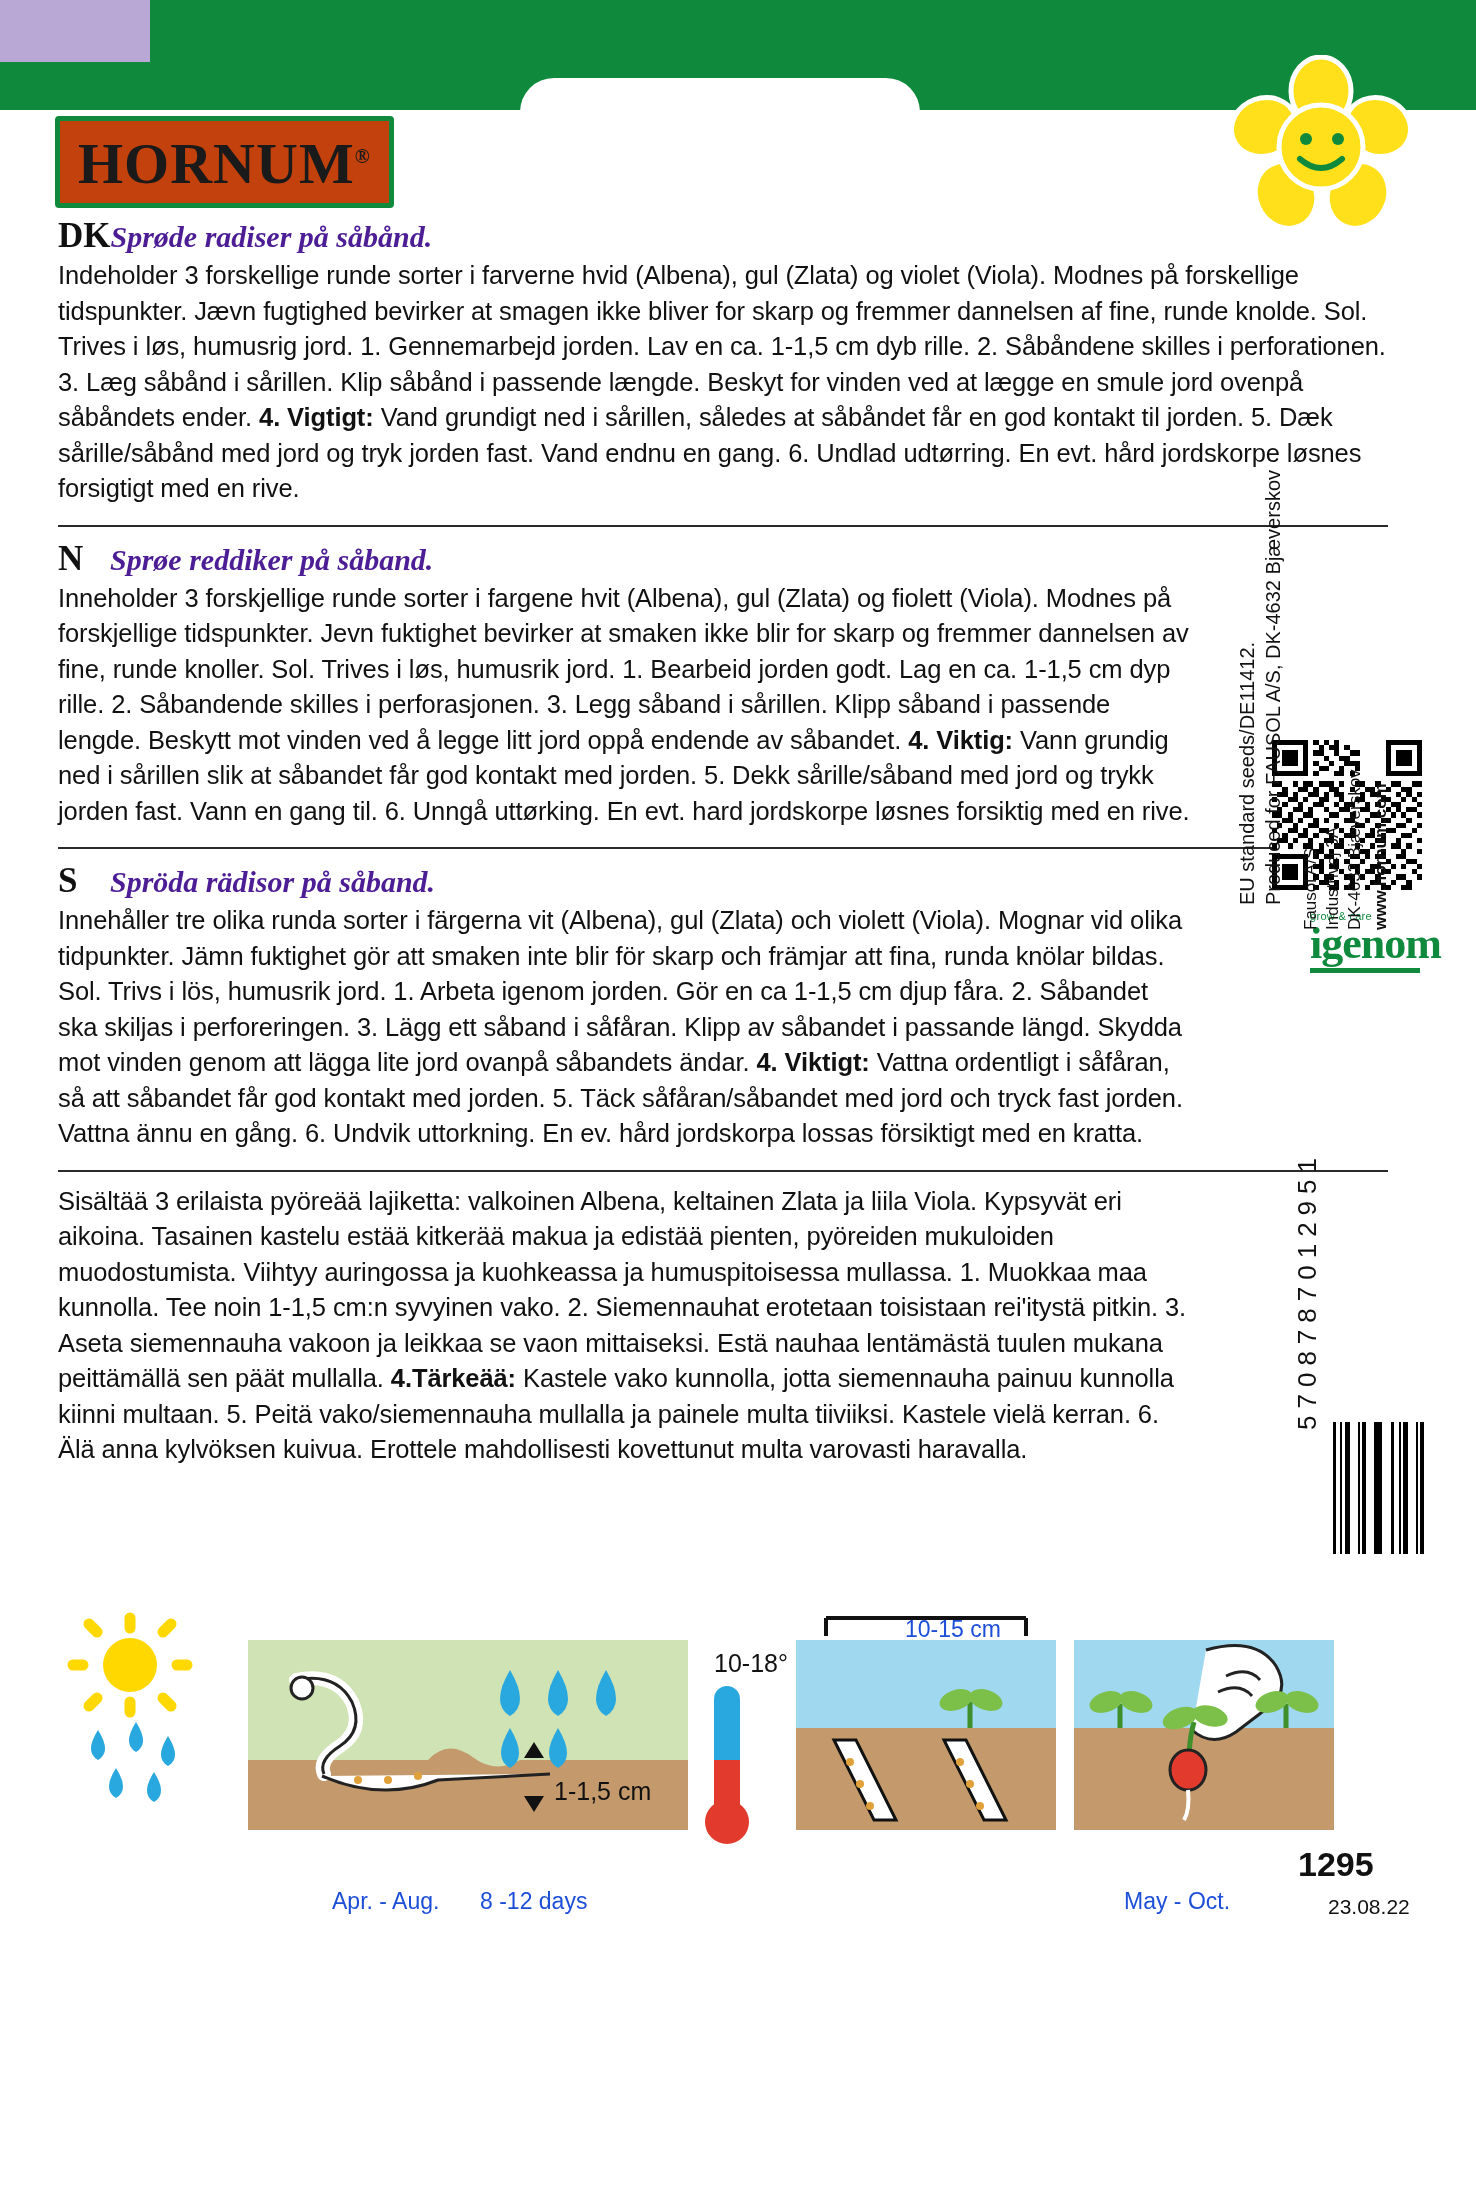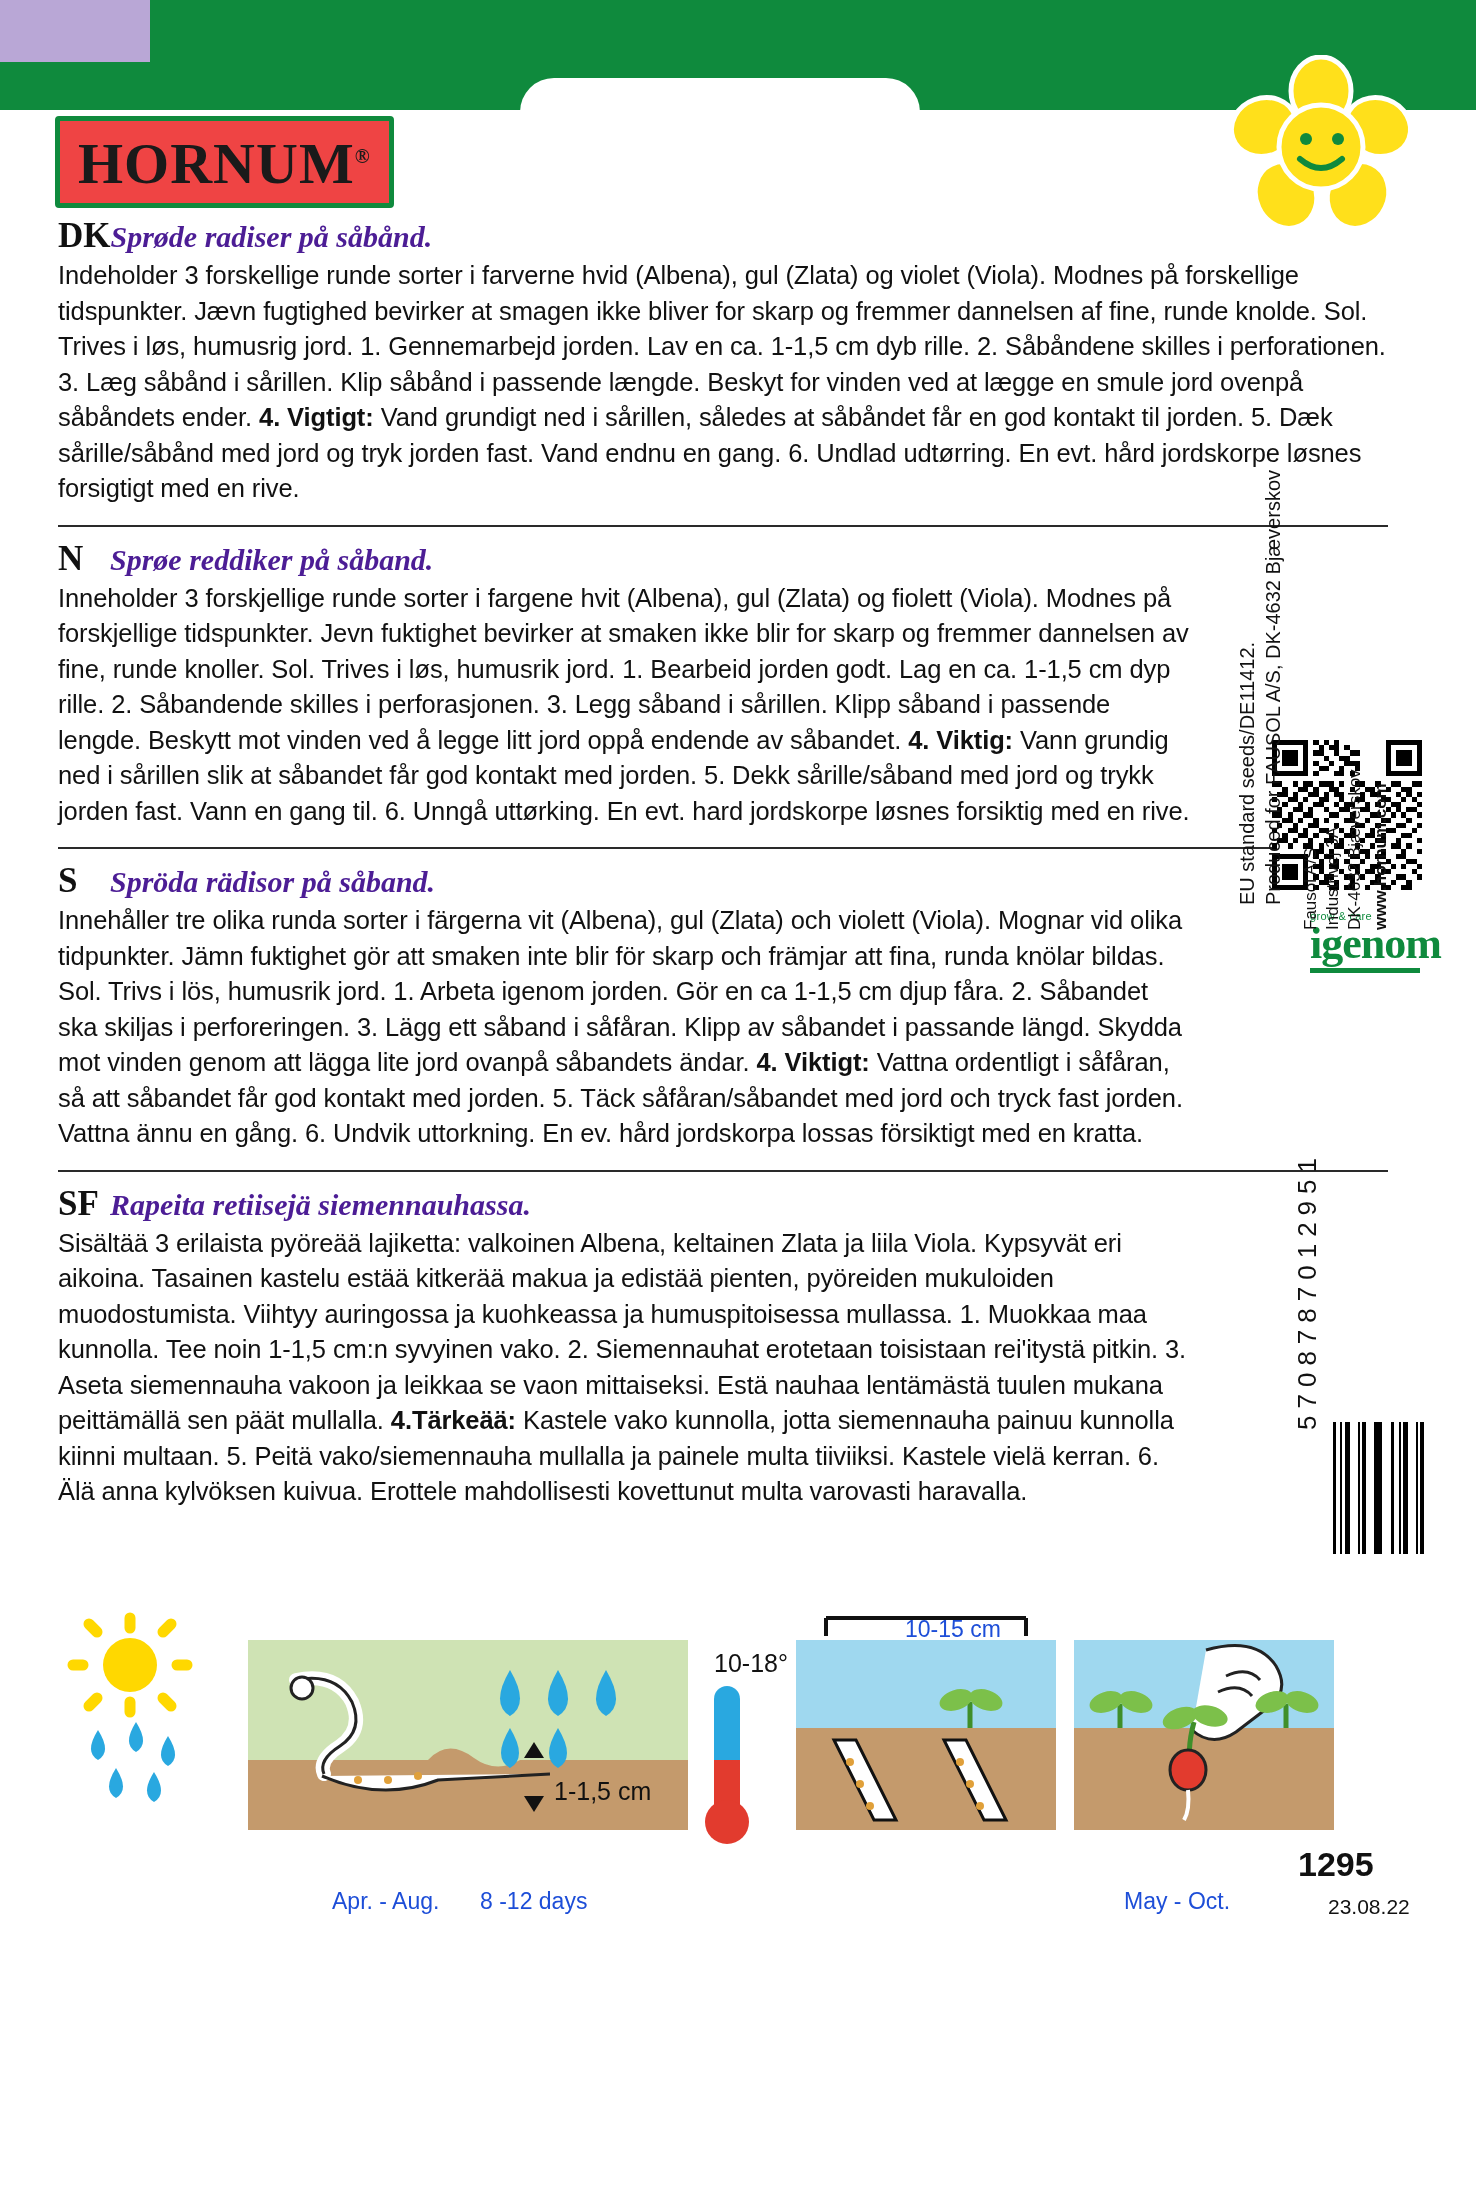--- a/index.html
+++ b/index.html
@@ -26,21 +26,21 @@
   .header .lilac{
     position:absolute;left:0;top:0;width:150px;height:62px;background:#b9a7d6;
   }
   .header .notch{
     position:absolute;left:520px;top:78px;width:400px;height:120px;
     background:#ffffff;border-radius:34px;
   }
   
   .logo{
     position:absolute;left:55px;top:116px;
-    border:5px solid #0f8a3d;background:#ef4444;
+    border:5px solid #0f8a3d;background:#c2410c;
     padding:4px 18px 8px 18px;
     border-radius:4px;
     z-index:5;
   }
   .logo-text{
     font-family:"Liberation Serif", serif;
     font-weight:bold;font-size:58px;letter-spacing:1px;color:#1a1a1a;
     line-height:62px;
   }
   .logo-text sup{font-size:20px;vertical-align:super;}
@@ -185,24 +185,20 @@
     <div class="block-head">
       <span class="lang">S</span>
       <span class="title">Spröda rädisor på såband.</span>
     </div>
     <div class="body-text"><span>Innehåller tre olika runda sorter i färgerna vit (Albena), gul (Zlata) och violett (Viola). Mognar vid olika tidpunkter. Jämn fuktighet gör att smaken inte blir för skarp och främjar att fina, runda knölar bildas. Sol. Trivs i lös, humusrik jord. 1. Arbeta igenom jorden. Gör en ca 1-1,5 cm djup fåra. 2. Såbandet ska skiljas i perforeringen. 3. Lägg ett såband i såfåran. Klipp av såbandet i passande längd. Skydda mot vinden genom att lägga lite jord ovanpå såbandets ändar. </span><b>4. Viktigt:</b><span> Vattna ordentligt i såfåran, så att såbandet får god kontakt med jorden. 5. Täck såfåran/såbandet med jord och tryck fast jorden. Vattna ännu en gång. 6. Undvik uttorkning. En ev. hård jordskorpa lossas försiktigt med en kratta.</span></div>
   </div>
 
   <div class="divider"></div>
 
   <div class="block" id="block-sf">
-    <div class="block-head">
-      <span class="lang">SF</span>
-      <span class="title">Rapeita retiisejä siemennauhassa.</span>
-    </div>
     <div class="body-text"><span>Sisältää 3 erilaista pyöreää lajiketta: valkoinen Albena, keltainen Zlata ja liila Viola. Kypsyvät eri aikoina. Tasainen kastelu estää kitkerää makua ja edistää pienten, pyöreiden mukuloiden muodostumista. Viihtyy auringossa ja kuohkeassa ja humuspitoisessa mullassa. 1. Muokkaa maa kunnolla. Tee noin 1-1,5 cm:n syvyinen vako. 2. Siemennauhat erotetaan toisistaan rei'itystä pitkin. 3. Aseta siemennauha vakoon ja leikkaa se vaon mittaiseksi. Estä nauhaa lentämästä tuulen mukana peittämällä sen päät mullalla. </span><b>4.Tärkeää:</b><span> Kastele vako kunnolla, jotta siemennauha painuu kunnolla kiinni multaan. 5. Peitä vako/siemennauha mullalla ja painele multa tiiviiksi. Kastele vielä kerran. 6. Älä anna kylvöksen kuivua. Erottele mahdollisesti kovettunut multa varovasti haravalla.</span></div>
   </div>
 
 </div>
 
 <div class="qr">
   <svg width="150" height="150" viewBox="0 0 29 29" shape-rendering="crispEdges">
     <rect width="29" height="29" fill="#fff"></rect>
     <g fill="#000">
       <rect x="0" y="0" width="7" height="1"></rect>

